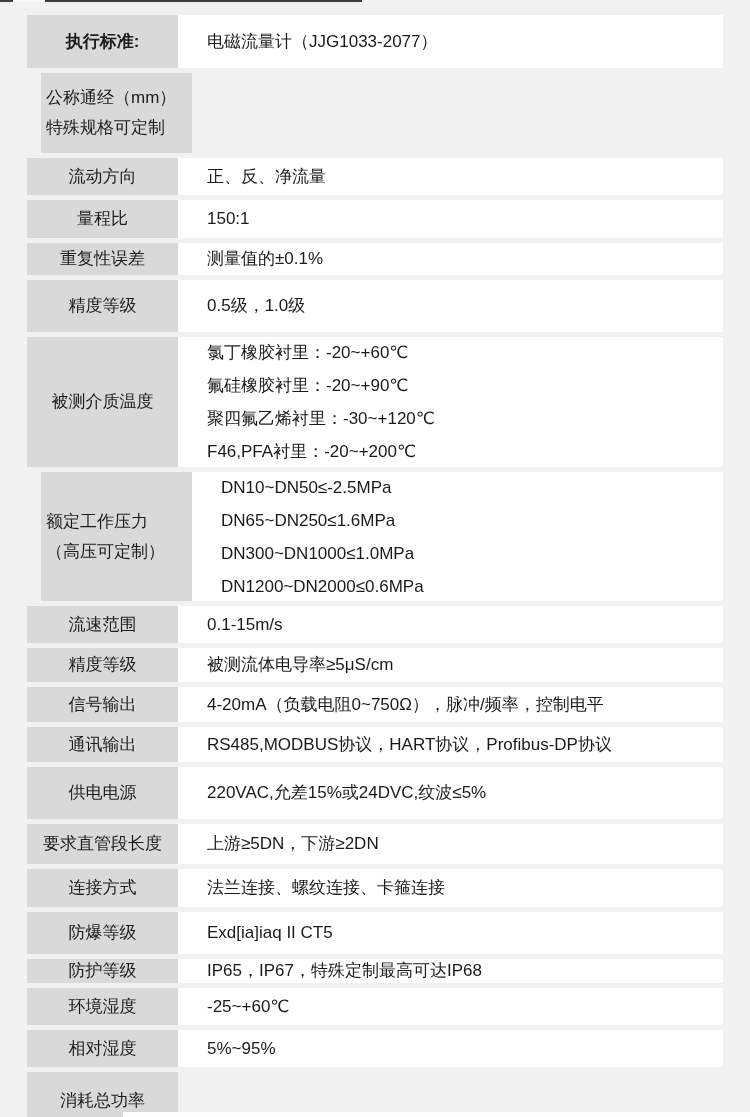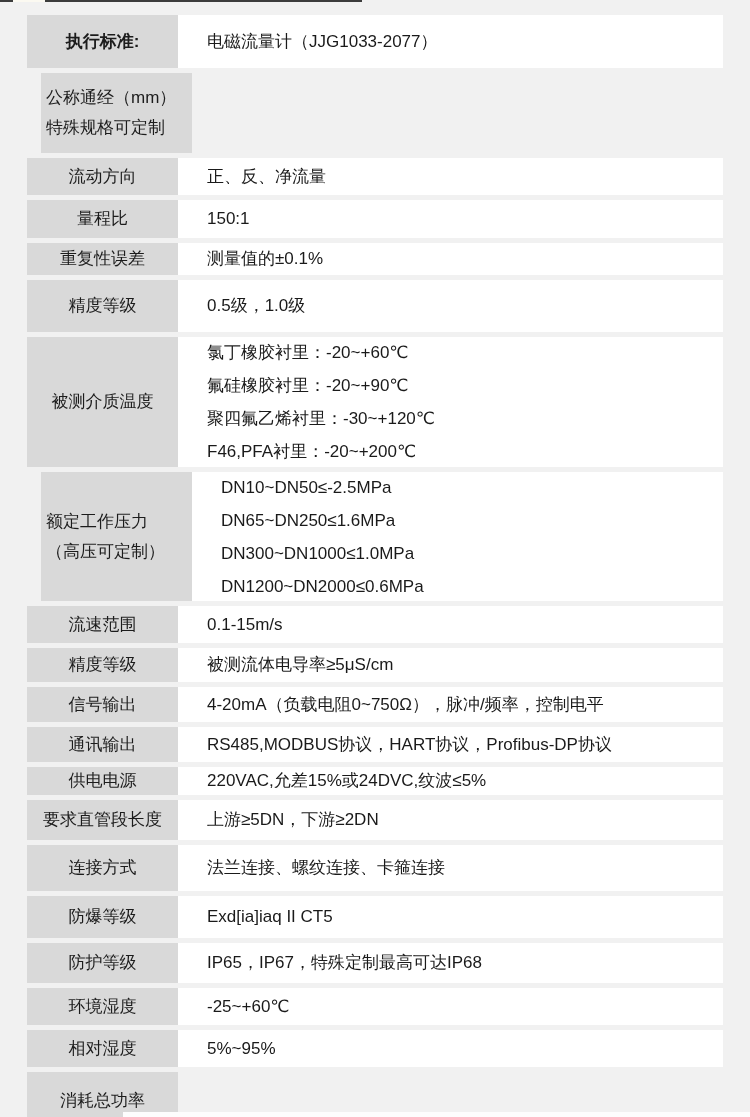--- a/index.html
+++ b/index.html
@@ -146,57 +146,57 @@
 
   <div class="row" style="height:35px">
     <div class="label">
       <span>通讯输出</span>
     </div>
     <div class="value">
       <span>RS485,MODBUS协议，HART协议，Profibus-DP协议</span>
     </div>
   </div>
 
-  <div class="row" style="height:28px">
+  <div class="row" style="height:52px">
     <div class="label">
       <span>供电电源</span>
     </div>
     <div class="value">
       <span>220VAC,允差15%或24DVC,纹波≤5%</span>
     </div>
   </div>
 
   <div class="row" style="height:40px">
     <div class="label">
       <span>要求直管段长度</span>
     </div>
     <div class="value">
       <span>上游≥5DN，下游≥2DN</span>
     </div>
   </div>
 
-  <div class="row" style="height:46px">
+  <div class="row" style="height:38px">
     <div class="label">
       <span>连接方式</span>
     </div>
     <div class="value">
       <span>法兰连接、螺纹连接、卡箍连接</span>
     </div>
   </div>
 
   <div class="row" style="height:42px">
     <div class="label">
       <span>防爆等级</span>
     </div>
     <div class="value">
       <span>Exd[ia]iaq II CT5</span>
     </div>
   </div>
 
-  <div class="row" style="height:40px">
+  <div class="row" style="height:24px">
     <div class="label">
       <span>防护等级</span>
     </div>
     <div class="value">
       <span>IP65，IP67，特殊定制最高可达IP68</span>
     </div>
   </div>
 
   <div class="row" style="height:37px">
     <div class="label">

